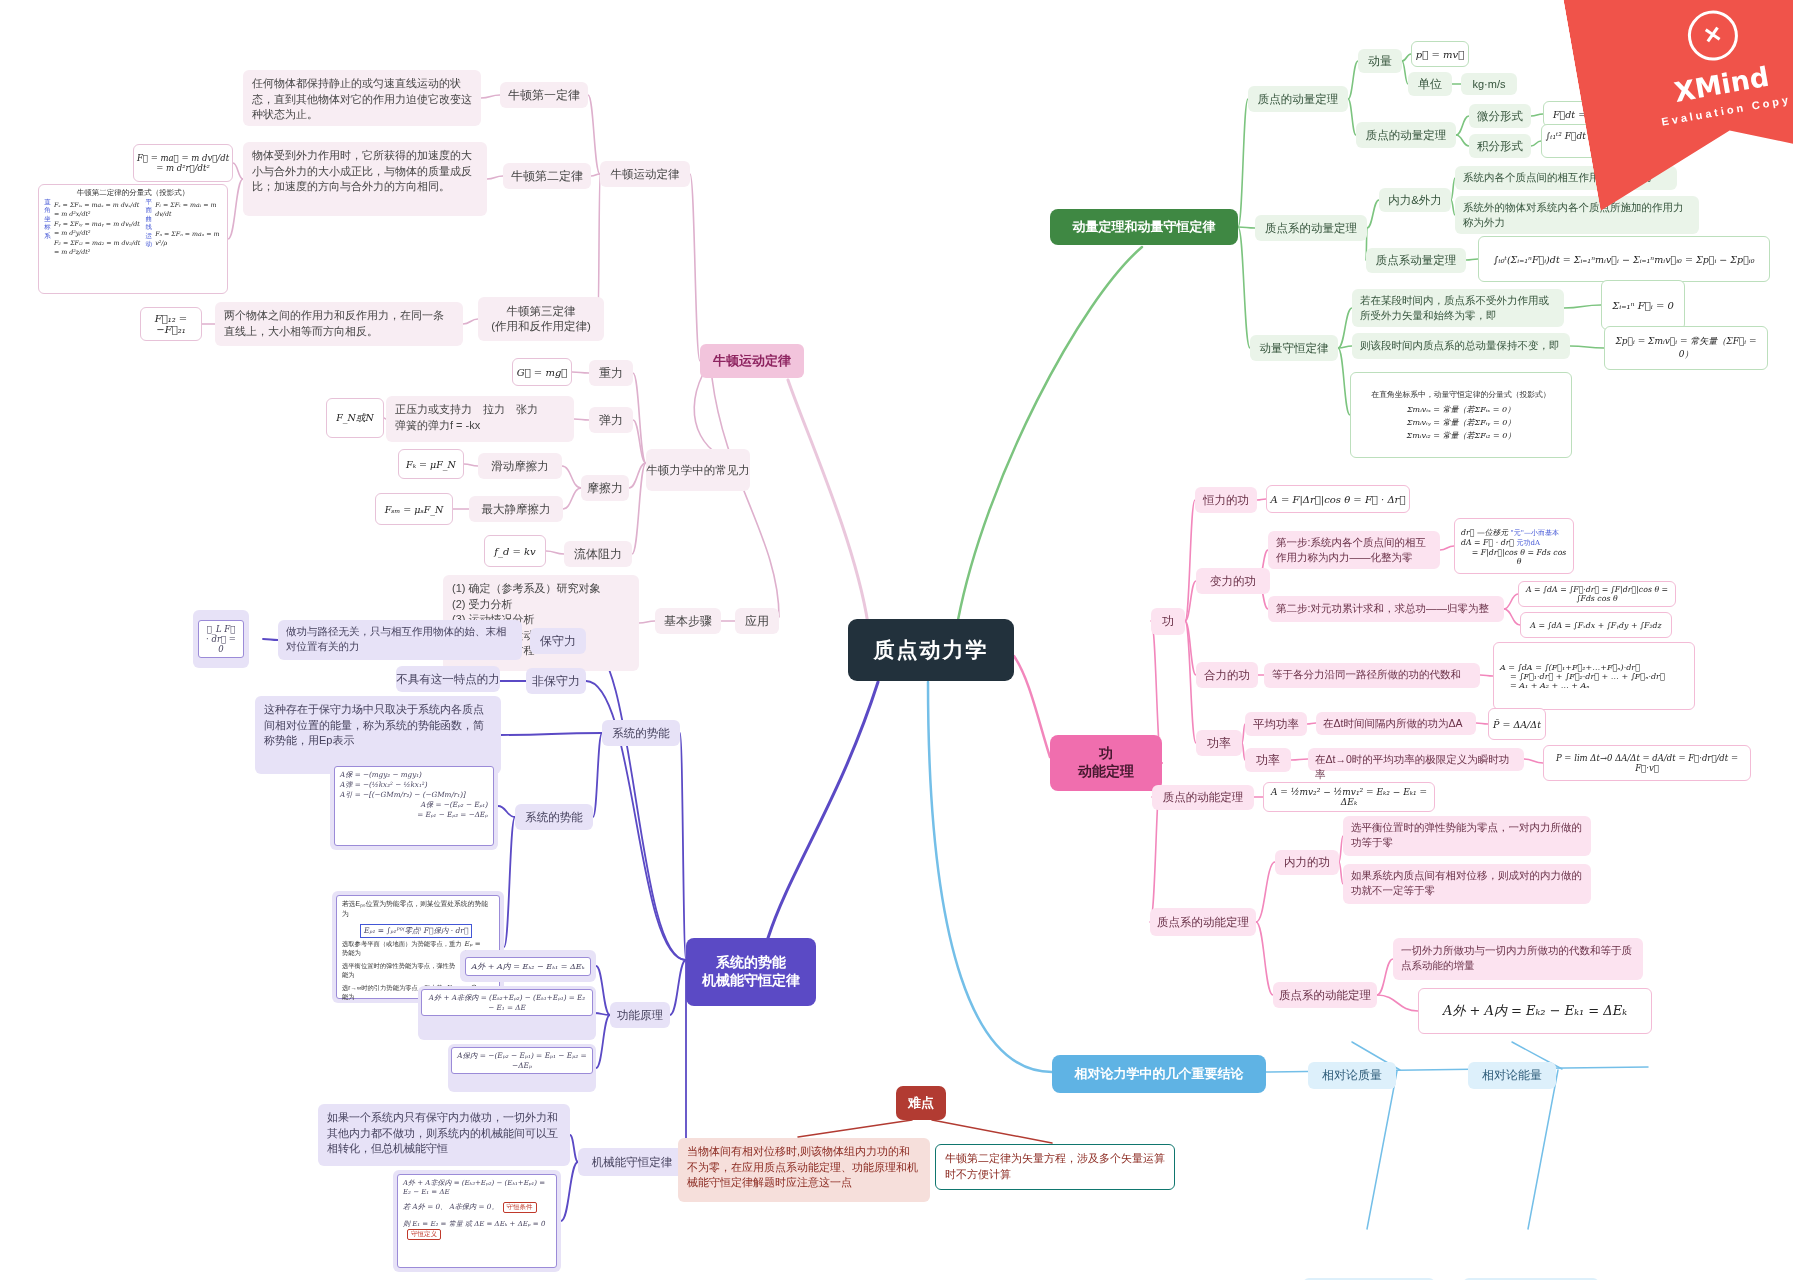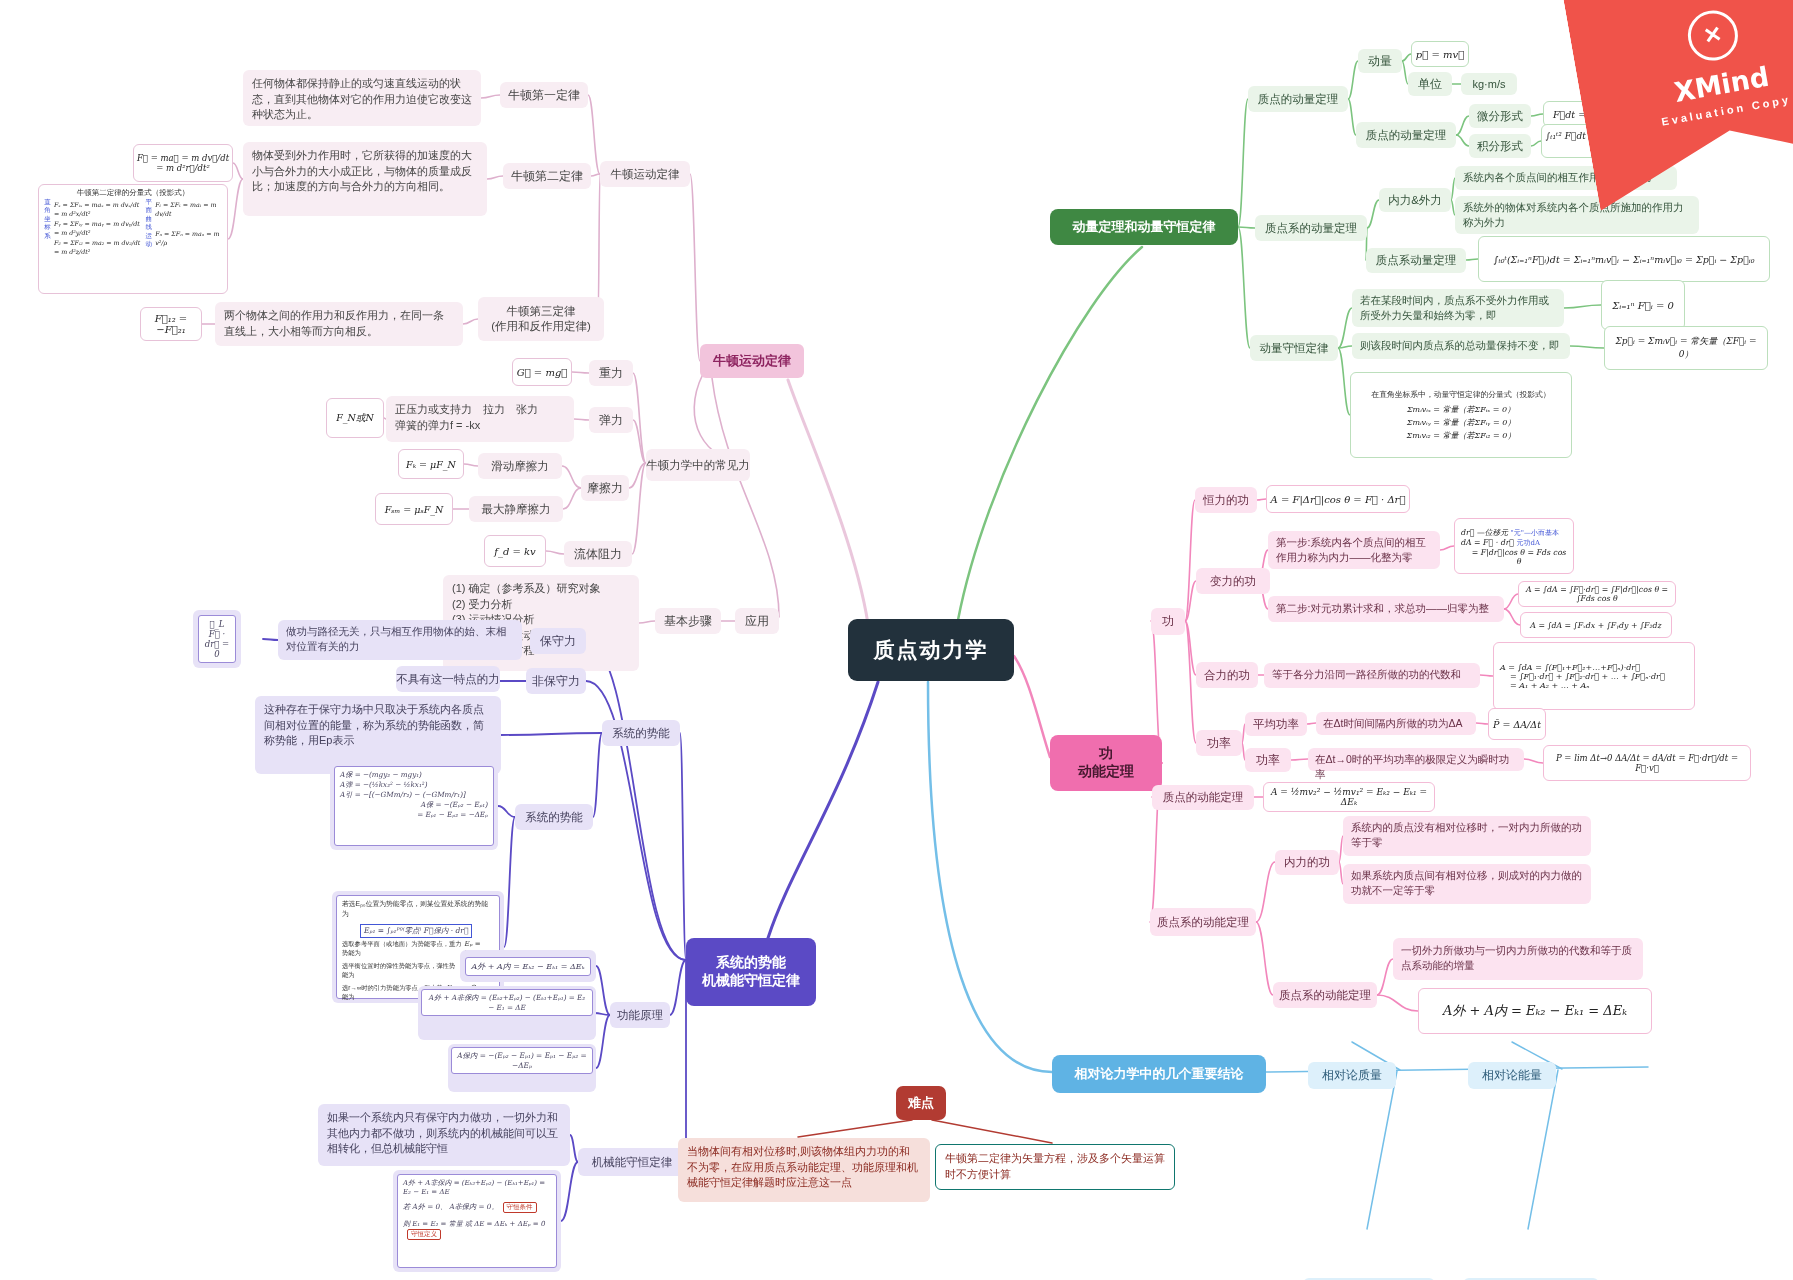--- a/index.html
+++ b/index.html
@@ -189,21 +189,21 @@
       <span style="display:block;margin-top:10px">Fₙ = ΣFₙ = maₙ = m v²/ρ</span>
     </div>
   </div>
 </div>
 
 <div class="node pkL lab prew" style="left:478px;top:297px;width:126px;height:44px;font-size:11.5px;white-space:pre-line">牛顿第三定律
 (作用和反作用定律)</div>
 <div class="node pkL desc" style="left:215px;top:302px;width:248px;height:44px">两个物体之间的作用力和反作用力，在同一条直线上，大小相等而方向相反。</div>
 <div class="node wpk" style="left:140px;top:307px;width:62px;height:34px;font-size:10px">F⃗₁₂ = −F⃗₂₁</div>
 
-<div class="node pkL lab" style="left:646px;top:449px;width:104px;height:32px;font-size:11.5px">牛顿力学中的常见力</div>
+<div class="node pkL lab" style="left:646px;top:449px;width:104px;height:42px;font-size:11.5px">牛顿力学中的常见力</div>
 <div class="node pkL lab" style="left:589px;top:360px;width:44px;height:26px">重力</div>
 <div class="node wpk" style="left:512px;top:358px;width:60px;height:28px;font-size:10px">G⃗ = mg⃗</div>
 <div class="node pkL lab" style="left:589px;top:407px;width:44px;height:26px">弹力</div>
 <div class="node pkL desc prew" style="left:386px;top:396px;width:188px;height:46px">正压力或支持力　拉力　张力
 弹簧的弹力f = -kx</div>
 <div class="node wpk" style="left:326px;top:398px;width:58px;height:40px;font-size:9.5px">F_N或N</div>
 <div class="node pkL lab" style="left:581px;top:475px;width:48px;height:26px">摩擦力</div>
 <div class="node pkL lab" style="left:478px;top:453px;width:84px;height:26px;font-size:11.5px">滑动摩擦力</div>
 <div class="node wpk" style="left:398px;top:449px;width:66px;height:30px;font-size:9.5px">Fₖ = μF_N</div>
 <div class="node pkL lab" style="left:469px;top:496px;width:94px;height:26px;font-size:11.5px">最大静摩擦力</div>
@@ -284,32 +284,32 @@
 <div class="node whp" style="left:1488px;top:708px;width:58px;height:32px;font-size:9.5px">P̄ = ΔA/Δt</div>
 <div class="node hpL lab" style="left:1245px;top:748px;width:46px;height:24px">功率</div>
 <div class="node hpL desc" style="left:1308px;top:748px;width:216px;height:23px;font-size:10.5px;padding:4px 7px">在Δt→0时的平均功率的极限定义为瞬时功率</div>
 <div class="node whp" style="left:1543px;top:745px;width:208px;height:36px;font-size:8.5px;padding:2px">P = lim Δt→0 ΔA/Δt = dA/dt = F⃗·dr⃗/dt = F⃗·v⃗</div>
 
 <div class="node hpL lab" style="left:1152px;top:785px;width:102px;height:25px;font-size:11.5px">质点的动能定理</div>
 <div class="node whp" style="left:1263px;top:782px;width:172px;height:30px;font-size:9px;padding:2px">A = ½mv₂² − ½mv₁² = Eₖ₂ − Eₖ₁ = ΔEₖ</div>
 
 <div class="node hpL lab" style="left:1150px;top:908px;width:106px;height:28px;font-size:11.5px">质点系的动能定理</div>
 <div class="node hpL lab" style="left:1275px;top:850px;width:64px;height:25px;font-size:11.5px">内力的功</div>
-<div class="node hpL desc" style="left:1343px;top:816px;width:248px;height:40px;font-size:10.5px;padding:4px 8px">系统内的质点没有相对位移时，一对内力所做的功等于零</div>
+<div class="node hpL desc" style="left:1343px;top:816px;width:248px;height:40px;font-size:10.5px;padding:4px 8px">选平衡位置时的弹性势能为零点，一对内力所做的功等于零</div>
 <div class="node hpL desc" style="left:1343px;top:864px;width:248px;height:40px;font-size:10.5px;padding:4px 8px">如果系统内质点间有相对位移，则成对的内力做的功就不一定等于零</div>
 <div class="node hpL lab" style="left:1273px;top:982px;width:104px;height:26px;font-size:11.5px">质点系的动能定理</div>
 <div class="node hpL desc" style="left:1393px;top:938px;width:250px;height:42px;font-size:10.5px;padding:5px 8px">一切外力所做功与一切内力所做功的代数和等于质点系动能的增量</div>
 <div class="node whp" style="left:1418px;top:988px;width:234px;height:46px;font-size:13px">A外 + A内 = Eₖ₂ − Eₖ₁ = ΔEₖ</div>
 
 <div class="node ppD prew" style="left:686px;top:938px;width:130px;height:68px;border-radius:8px;white-space:pre-line">系统的势能
 机械能守恒定律</div>
 
 <div class="node ppL lab" style="left:530px;top:628px;width:56px;height:26px">保守力</div>
 <div class="node ppL desc" style="left:278px;top:620px;width:244px;height:40px;font-size:10.5px;padding:4px 8px">做功与路径无关，只与相互作用物体的始、末相对位置有关的力</div>
-<div class="node ppL" style="left:193px;top:610px;width:48px;height:58px;padding:5px">
+<div class="node ppL" style="left:193px;top:610px;width:56px;height:58px;padding:5px">
   <div class="inner frm" style="font-size:8.5px">∮_L F⃗ · dr⃗ = 0</div>
 </div>
 <div class="node ppL lab" style="left:526px;top:668px;width:60px;height:26px">非保守力</div>
 <div class="node ppL lab" style="left:396px;top:666px;width:104px;height:26px;font-size:11.5px">不具有这一特点的力</div>
 
 <div class="node ppL lab" style="left:602px;top:720px;width:78px;height:26px;font-size:11.5px">系统的势能</div>
 <div class="node ppL desc" style="left:255px;top:696px;width:246px;height:78px">这种存在于保守力场中只取决于系统内各质点间相对位置的能量，称为系统的势能函数，简称势能，用Ep表示</div>
 <div class="node ppL lab" style="left:515px;top:804px;width:78px;height:26px;font-size:11.5px">系统的势能</div>
 <div class="node ppL" style="left:330px;top:762px;width:168px;height:88px;padding:4px">
   <div class="inner" style="width:100%;height:100%;box-sizing:border-box">

